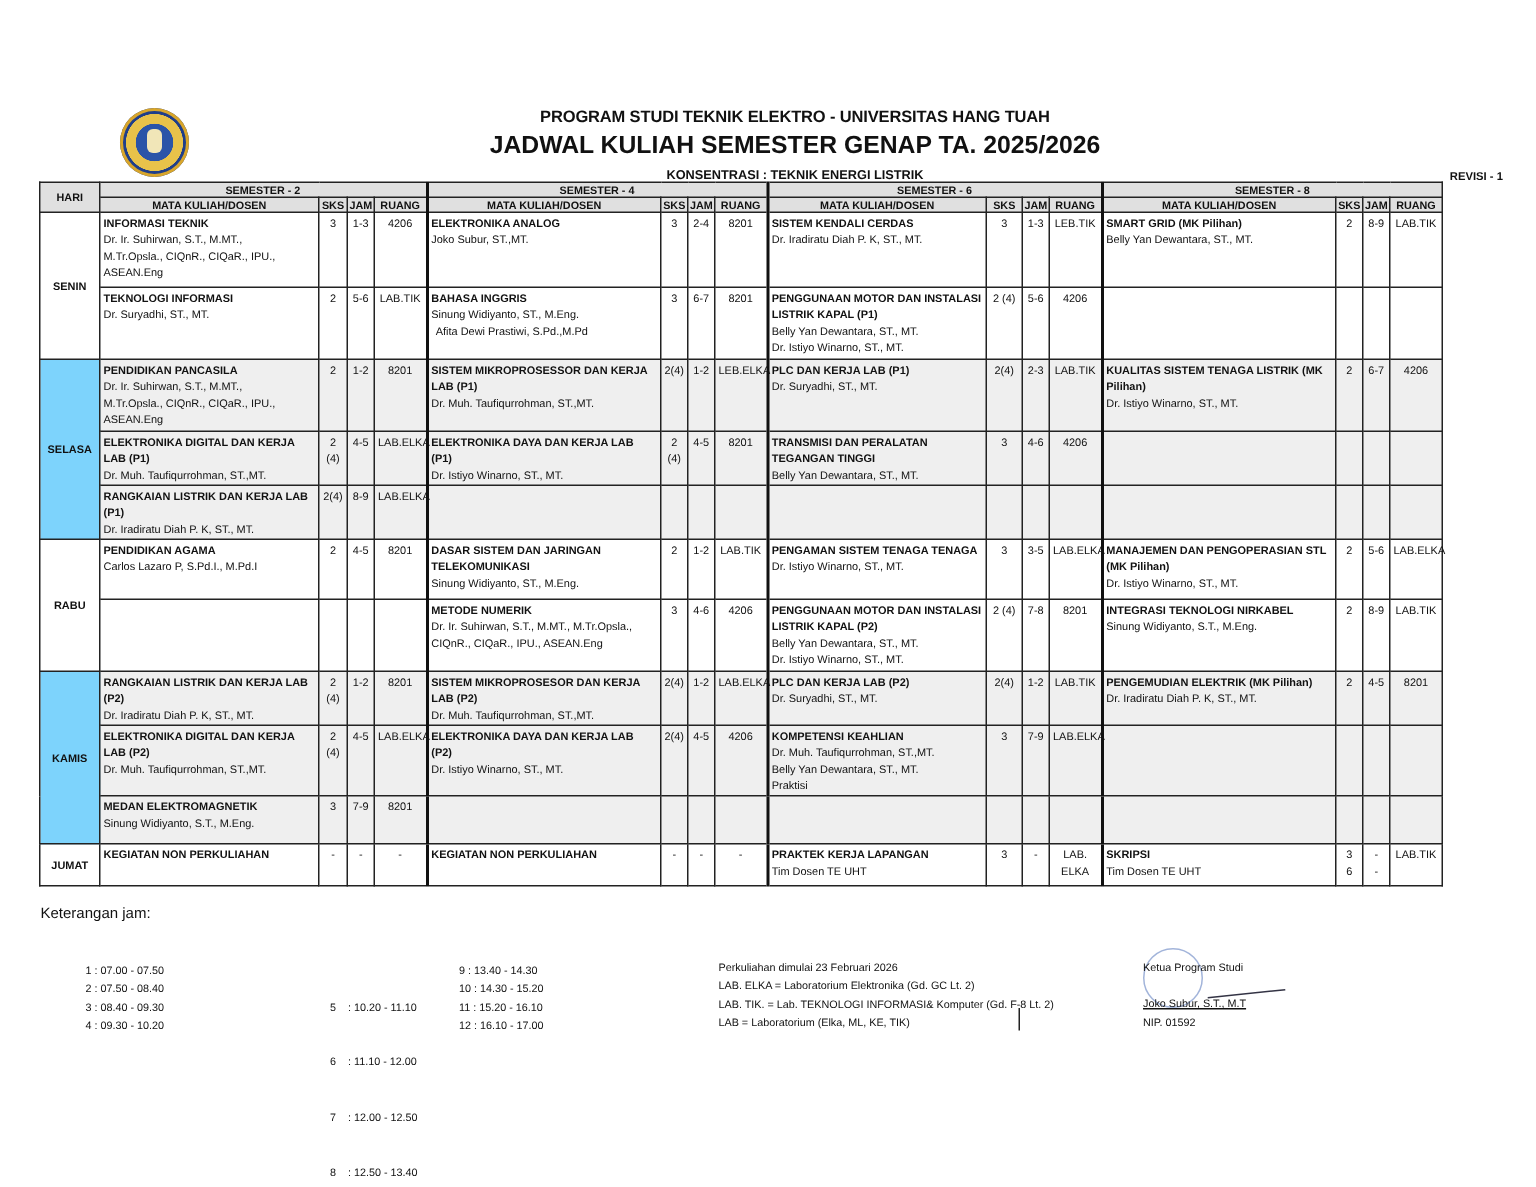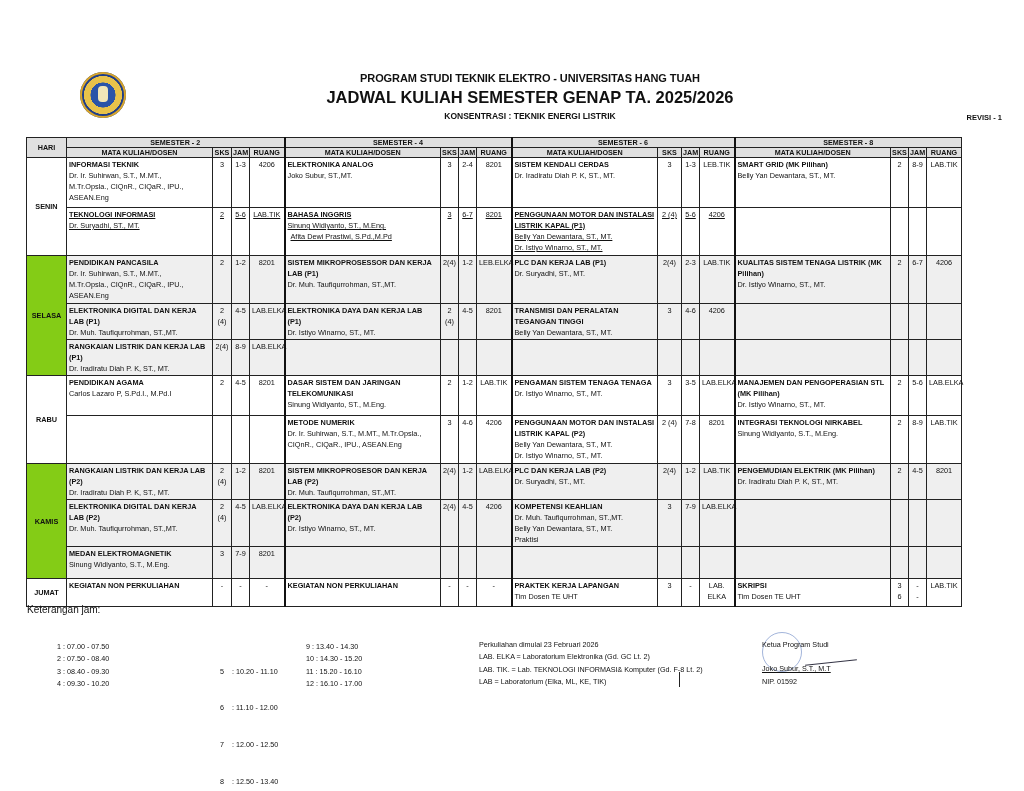--- a/index.html
+++ b/index.html
@@ -4,27 +4,27 @@
 <style>
   html, body { margin:0; padding:0; background:#fff; }
   body { width:1024px; height:791px; position:relative; overflow:hidden; font-family:"Liberation Sans", sans-serif; color:#111; }
   .logo { position:absolute; left:80px; top:72px; width:46px; height:46px; border-radius:50%; background:radial-gradient(circle at 50% 50%, #2a54a8 0 38%, #e8c24a 39% 58%, #1f3e8a 59% 100%); box-shadow:0 0 0 2px #d9a62a inset; }
   .logo::after { content:""; position:absolute; left:18px; top:14px; width:10px; height:16px; background:#f1e6b8; border-radius:4px; }
   .title1 { position:absolute; left:0; width:1060px; top:72px; text-align:center; font-size:11px; font-weight:bold; letter-spacing:-0.1px; }
   .title2 { position:absolute; left:0; width:1060px; top:88px; text-align:center; font-size:16.5px; font-weight:bold; }
   .title3 { position:absolute; left:0; width:1060px; top:111px; text-align:center; font-size:8.5px; font-weight:bold; }
   .revisi { position:absolute; right:22px; top:113px; font-size:7.5px; font-weight:bold; }
 
-  table.sched { position:absolute; left:26px; top:137px; width:864px; border-collapse:collapse; table-layout:fixed; font-size:7.3px; }
+  table.sched { position:absolute; left:26px; top:121px; width:864px; border-collapse:collapse; table-layout:fixed; font-size:7.3px; }
   table.sched td, table.sched th { border:1px solid #222; padding:1px 2px; vertical-align:top; line-height:11px; }
   table.sched th { background:#e0e0e0; font-weight:bold; text-align:center; vertical-align:middle; line-height:9px; padding:0 1px; font-size:7.2px; }
   table.sched td.hari { font-weight:bold; text-align:center; vertical-align:middle; background:#fff; }
   td.num { text-align:center; }
   tr.grey td { background:#efefef; }
-  tr.grey td.hari { background:#84cc16; }
+  tr.grey td.hari { background:#7dd3fc; }
   .mk { font-weight:bold; display:block; }
   .dosen { display:block; }
   .dosen.indent { padding-left:3px; }
   .sep-thick { border-left:2px solid #111 !important; }
 
   .legend { position:absolute; left:27px; top:604px; font-size:10px; line-height:12.3px; }
   .leg-col { position:absolute; font-size:7.2px; line-height:12.3px; }
   .notes { position:absolute; left:479px; top:639px; font-size:7.2px; line-height:12.3px; }
   .sign { position:absolute; left:762px; top:639px; font-size:7.2px; line-height:12.3px; }
   .sign .name { text-decoration:underline; margin-top:12px; display:block; }
@@ -115,21 +115,21 @@
         <td class="num" style="white-space: pre-line;">1-3</td>
         <td class="num" style="white-space: pre-line;">LEB.TIK</td>
         <td class="sep-thick">
           <span class="mk">SMART GRID (MK Pilihan)</span>
           <span class="dosen">Belly Yan Dewantara, ST., MT.</span>
         </td>
         <td class="num" style="white-space: pre-line;">2</td>
         <td class="num" style="white-space: pre-line;">8-9</td>
         <td class="num" style="white-space: pre-line;">LAB.TIK</td>
       </tr>
-      <tr style="height: 48px; text-decoration: underline;">
+      <tr style="height: 48px;">
         <td>
           <span class="mk">TEKNOLOGI INFORMASI</span>
           <span class="dosen">Dr. Suryadhi, ST., MT.</span>
         </td>
         <td class="num" style="white-space: pre-line;">2</td>
         <td class="num" style="white-space: pre-line;">5-6</td>
         <td class="num" style="white-space: pre-line;">LAB.TIK</td>
         <td class="sep-thick">
           <span class="mk">BAHASA INGGRIS</span>
           <span class="dosen">Sinung Widiyanto, ST., M.Eng.</span>

